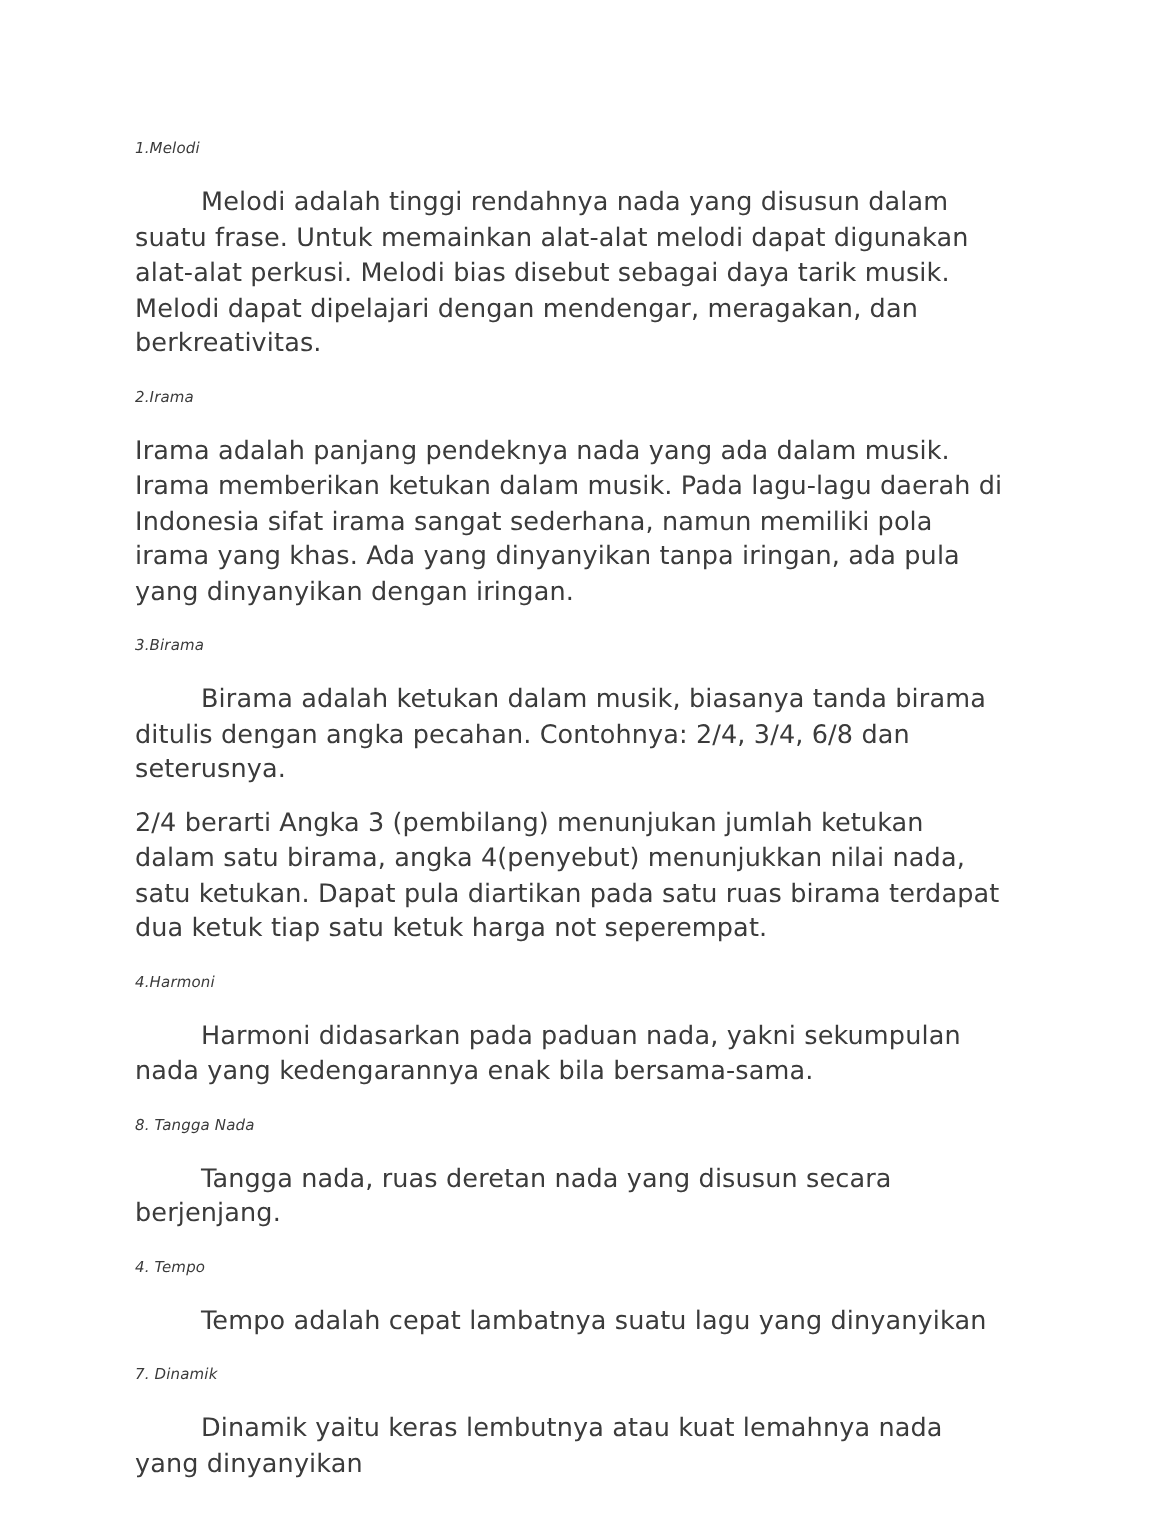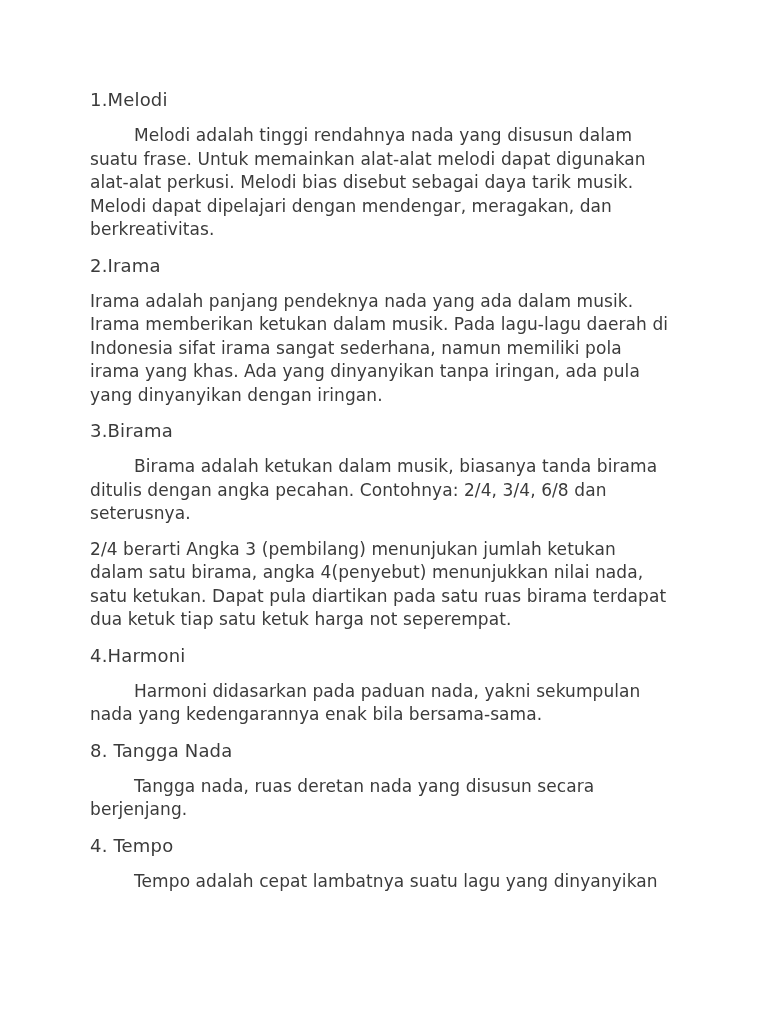--- a/index.html
+++ b/index.html
@@ -21,25 +21,26 @@
     width: 768px;
     height: 1024px;
     background: #ffffff;
     box-sizing: border-box;
     padding: 88px 96px 0 90px;
   }
   .doc-body {
     width: 582px;
   }
   .heading {
-    font-size: 18px;
+    font-size: 10px;
     line-height: 24px;
     margin: 0 0 12px 0;
     text-align: left;
     letter-spacing: 0.01em;
+    font-style: italic;
   }
   .para {
     font-size: 17px;
     line-height: 23.5px;
     margin: 0 0 12px 0;
     text-align: left;
     letter-spacing: 0.005em;
     text-indent: 0;
   }
   .para.indented {
@@ -82,15 +83,19 @@
     <div class="block">
       <p class="heading">8. Tangga Nada</p>
       <p class="para indented">Tangga nada, ruas deretan nada yang disusun secara berjenjang.</p>
     </div>
 
     <div class="block">
       <p class="heading">4. Tempo</p>
       <p class="para indented">Tempo adalah cepat lambatnya suatu lagu yang dinyanyikan</p>
     </div>
 
+    <div class="block">
+      <p class="heading">7. Dinamik</p>
+      <p class="para indented last">Dinamik yaitu keras lembutnya atau kuat lemahnya nada yang dinyanyikan</p>
+    </div>
 
   </div>
 </div>
 
 </body></html>

